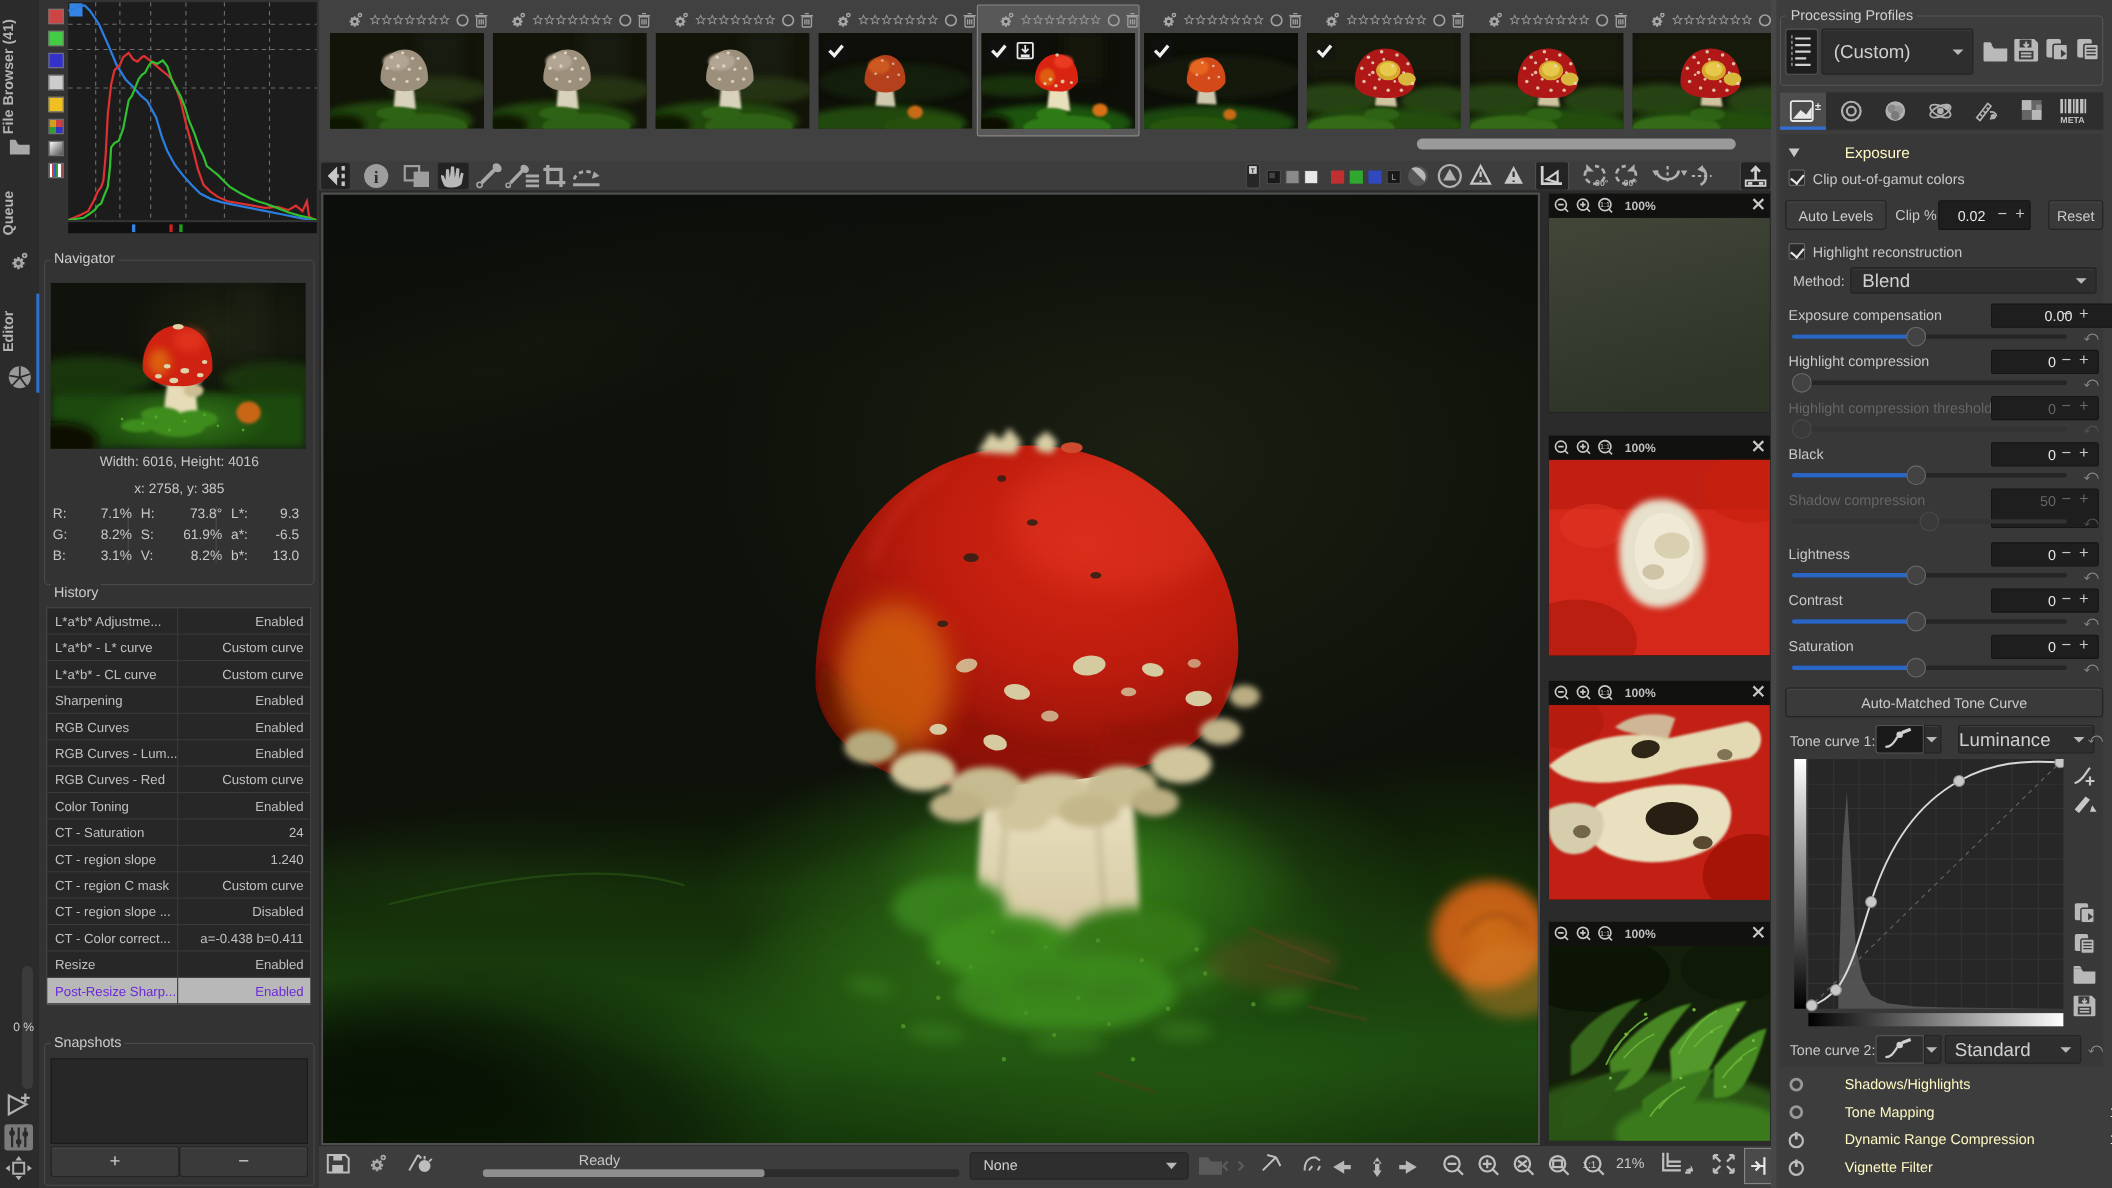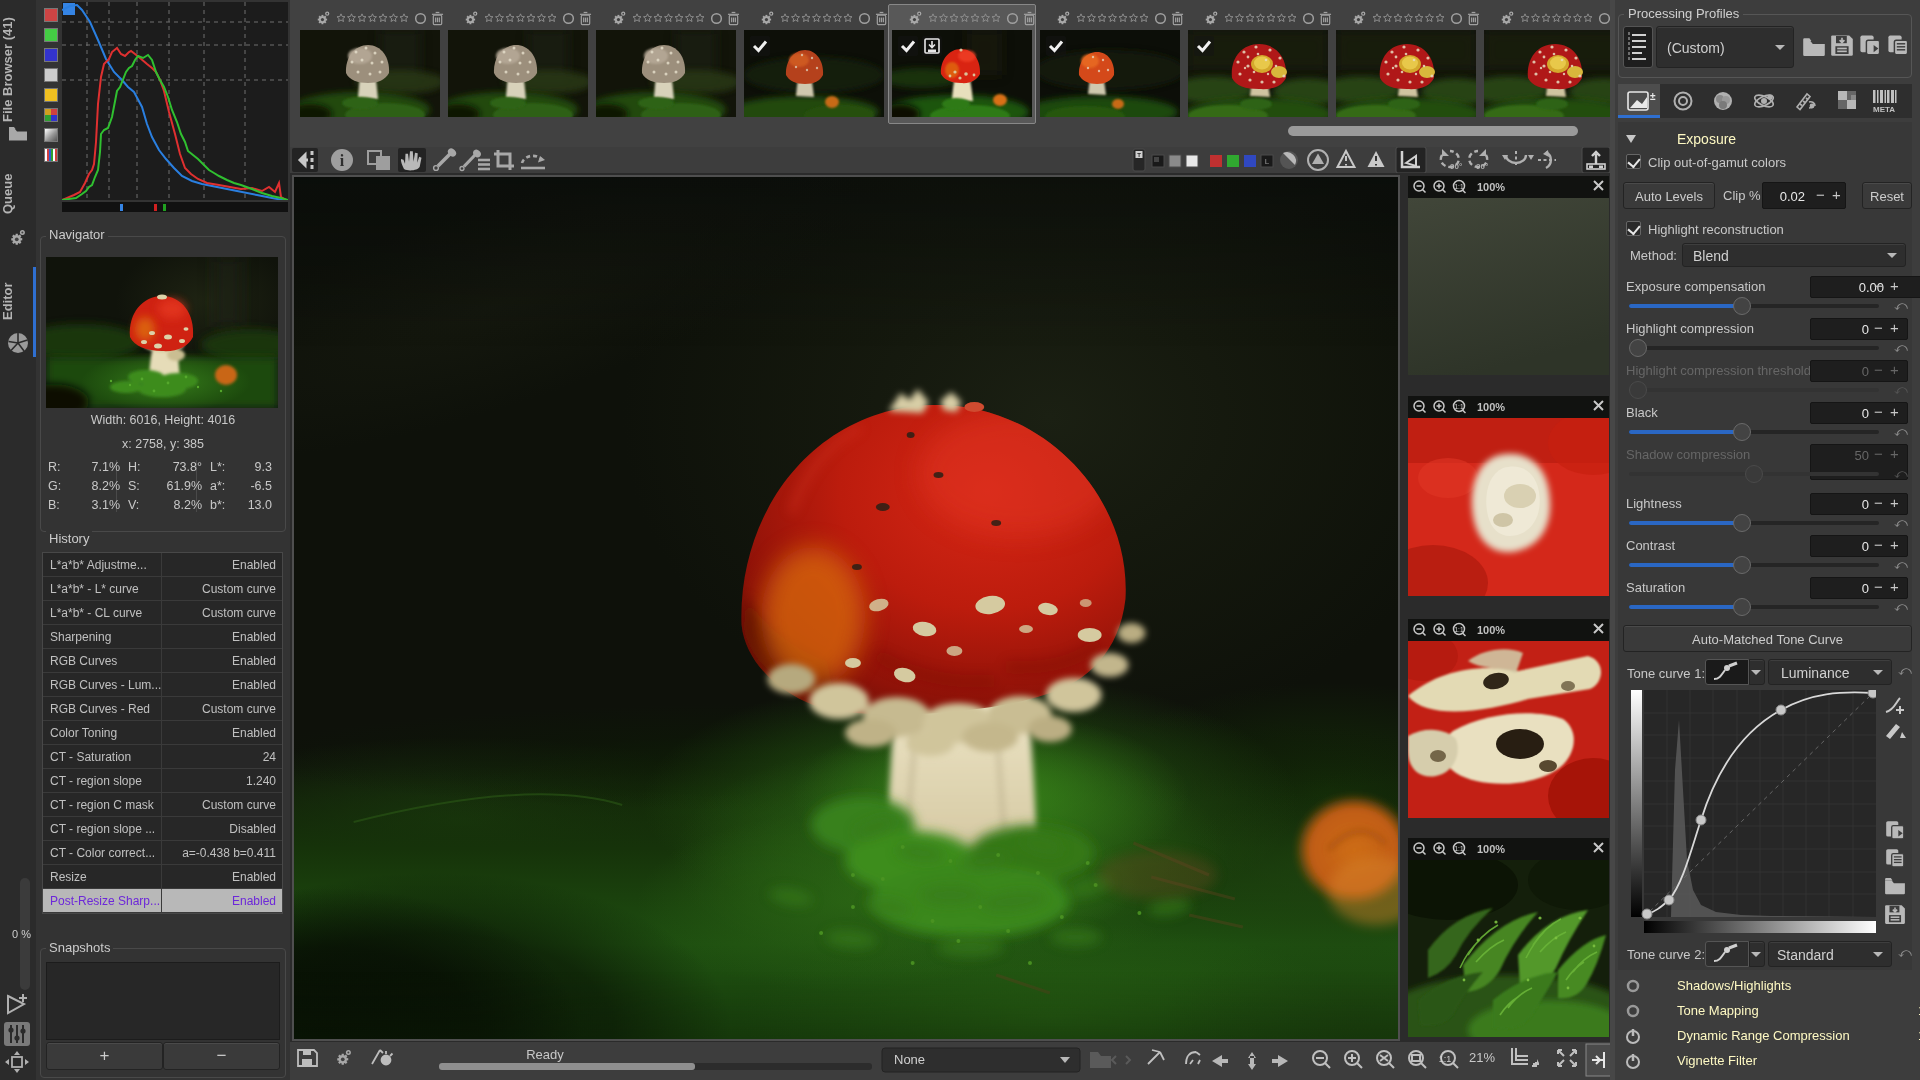--- a/index.html
+++ b/index.html
@@ -32,21 +32,21 @@
 #toolbar { left:290px; top:147px; width:1320px; height:26px; background:#3d3d3d; }
 #bottombar { left:290px; top:1042px; width:1320px; height:38px; background:#3d3d3d; }
 #mainarea { left:290px; top:173px; width:1320px; height:869px; background:#2b2b2b; }
 
 #rightpanel { left:1610px; top:0; width:310px; height:1080px; background:#3d3d3d; }
 .vbox { background:#1e1e1e; border:1px solid #151515; color:#e8e8e8; font-size:13px;
   text-align:right; border-radius:2px; }
 .btn { background:#3a3a3a; border:1px solid #232323; border-radius:3px; color:#cccccc;
   font-size:13px; text-align:center; box-shadow: inset 0 1px 0 #4a4a4a; }
 .ddown { background:#2e2e2e; border:1px solid #232323; border-radius:3px; color:#d0d0d0;
-  font-size:14px; box-shadow: inset 0 1px 0 #3e3e3e; }
+  font-size:17px; box-shadow: inset 0 1px 0 #3e3e3e; }
 .dar { position:absolute; right:8px; top:50%; margin-top:-2px; width:0; height:0;
   border-left:5px solid transparent; border-right:5px solid transparent; border-top:5px solid #b8b8b8; }
 .slider { position:absolute; height:4px; background:#252525; border-radius:2px; }
 .slider .fill { position:absolute; left:0; top:0; height:4px; background:#2a67c4; border-radius:2px; }
 .slider .knob { position:absolute; top:-7px; width:18px; height:18px; border-radius:50%;
   background:#434343; border:1px solid #6a6a6a; }
 .slider.dis { background:#333; }
 .slider.dis .knob { background:#3a3a3a; border-color:#4a4a4a; }
 .lbl { position:absolute; color:#c8c8c8; font-size:13px; }
 .lbl.dis { color:#666; }
@@ -1255,21 +1255,21 @@
   <div class="abs" style="left:95px; top:659px; width:44px; height:26px; background:#1a1a1a; border:1px solid #555; border-radius:3px 0 0 3px;">
     <svg width="42" height="24">
           <path d="M8 19 C14 19 16 14 19 10" stroke="#d0d0d0" stroke-width="2" fill="none"></path>
           <circle cx="21" cy="8" r="3" fill="#d0d0d0"></circle>
           <path d="M23 6 l8 -3" stroke="#d0d0d0" stroke-width="3"></path>
         </svg>
   </div>
   <div class="abs ddown" style="left:139px; top:659px; width:16px; height:26px; border-radius:0 3px 3px 0;">
         <span class="dar" style="right:3px;"></span>
       </div>
-  <div class="abs ddown" style="left:158px; top:659px; width:124px; height:26px; line-height:26px; padding-left:12px;">Luminance<span class="dar"></span></div>
+  <div class="abs ddown" style="left:170px; top:659px; width:124px; height:26px; line-height:26px; padding-left:0;">Luminance<span class="dar"></span></div>
   <div class="undo" style="left:288px; top:663px;">⤺</div>
 
   <svg class="abs" style="left:21px; top:690px;" width="245" height="245" id="curveed">
     <defs>
       <linearGradient id="vgrad" x1="0" y1="0" x2="0" y2="1">
             <stop offset="0" stop-color="#ffffff"></stop>
             <stop offset="1" stop-color="#000000"></stop>
           </linearGradient>
       <linearGradient id="hgrad" x1="0" y1="0" x2="1" y2="0">
             <stop offset="0" stop-color="#000000"></stop>

